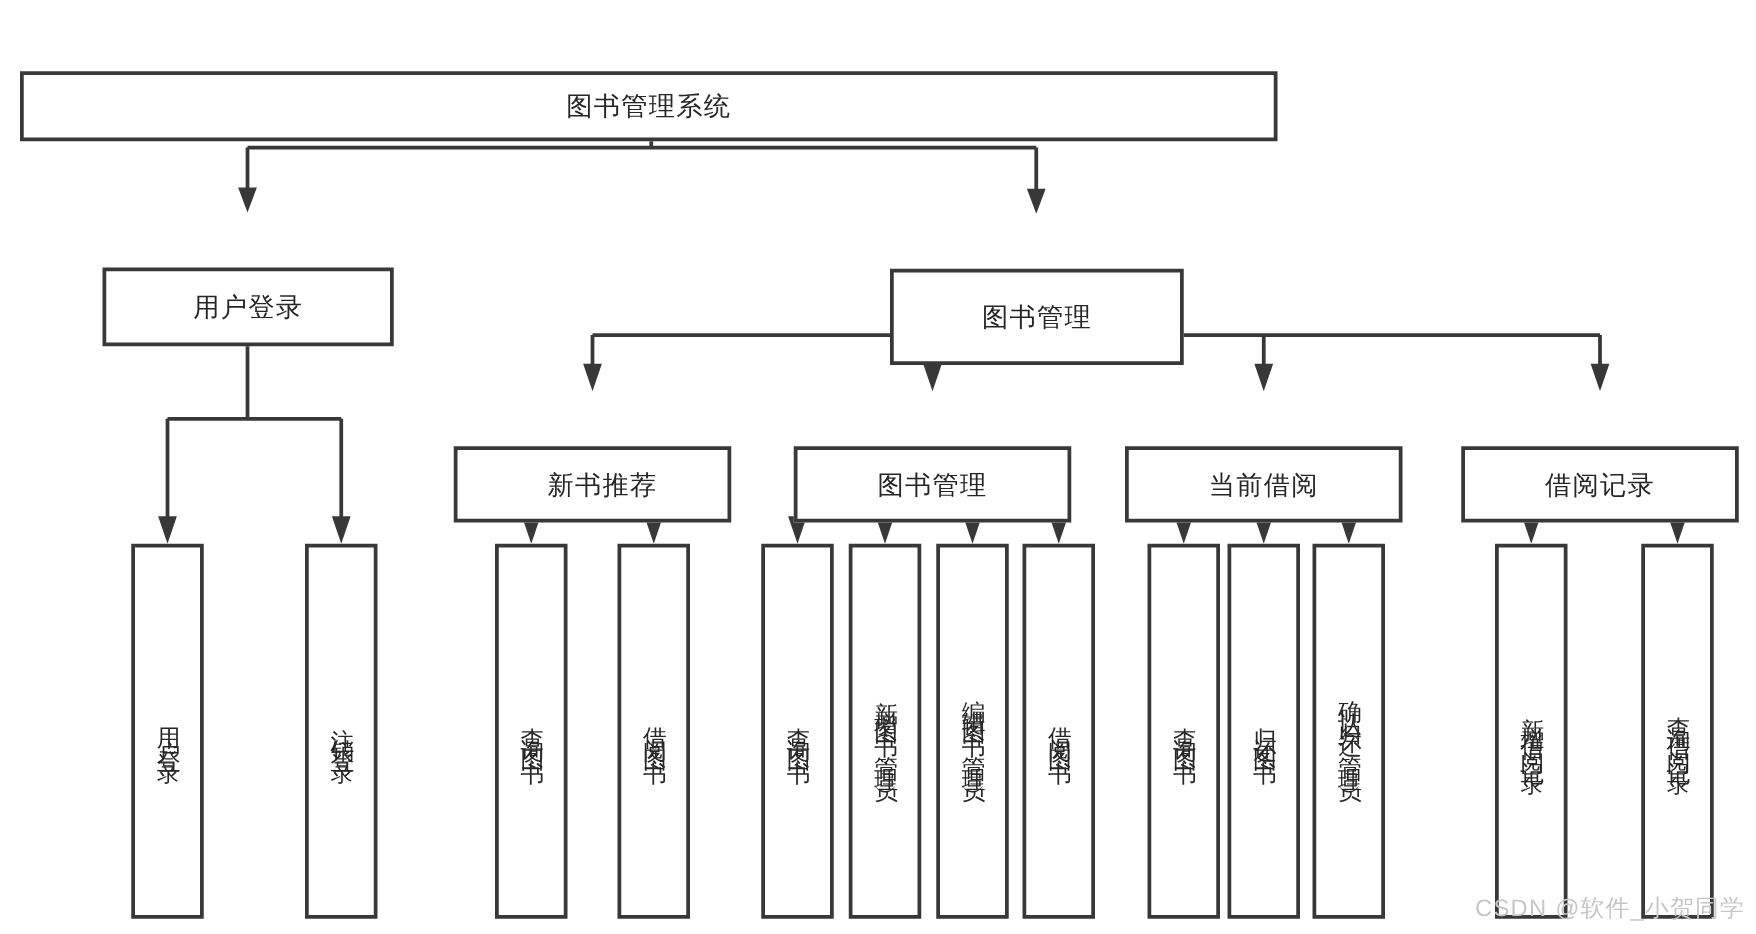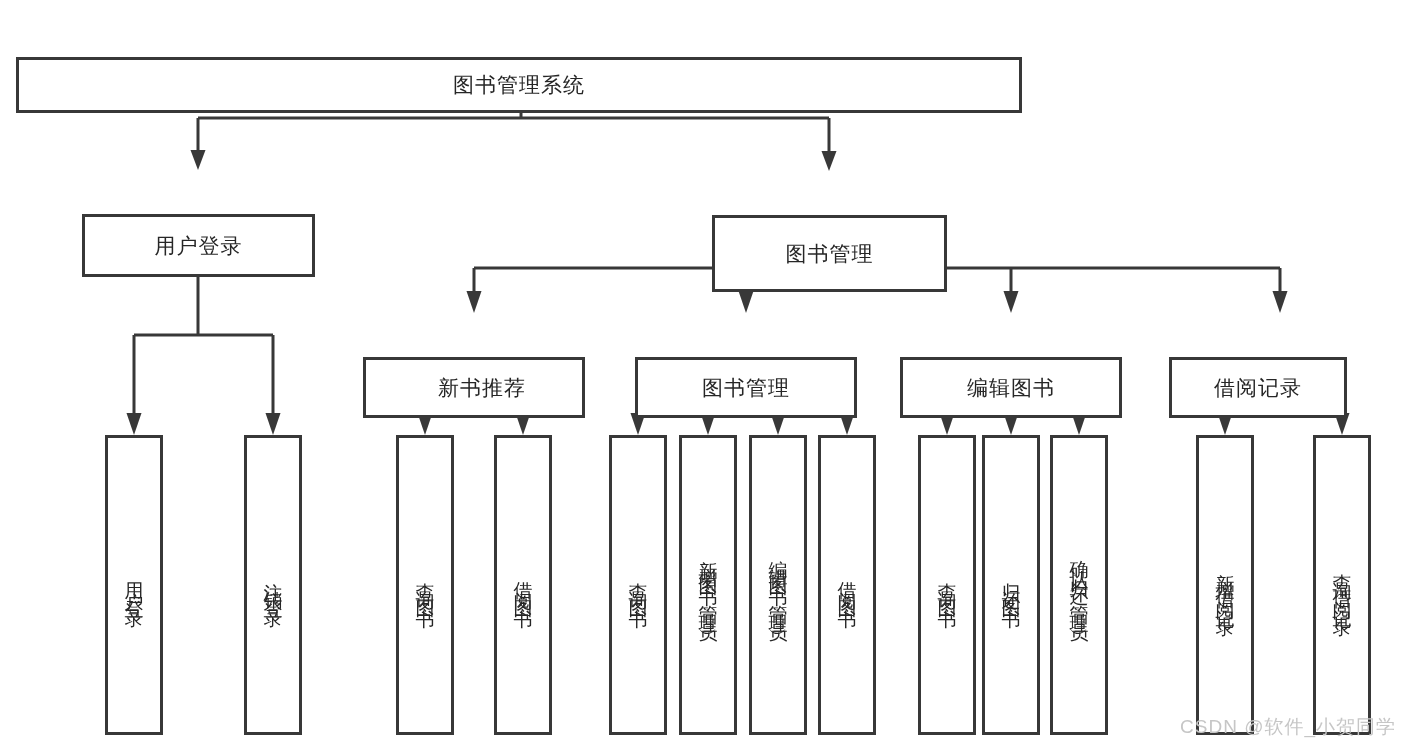--- a/index.html
+++ b/index.html
@@ -108,23 +108,23 @@
     <span>图书管理</span>
   </div>
 
   <div class="box h" style="left:363px; top:313px; width:222px; height:61px;padding-left:16px;">
     <span>新书推荐</span>
   </div>
   <div class="box h" style="left:635px; top:313px; width:222px; height:61px;">
     <span>图书管理</span>
   </div>
   <div class="box h" style="left:900px; top:313px; width:222px; height:61px;">
-    <span>编辑图书</span>
+    <span>当前借阅</span>
   </div>
-  <div class="box h" style="left:1169px; top:313px; width:178px; height:61px;">
+  <div class="box h" style="left:1169px; top:313px; width:222px; height:61px;">
     <span>借阅记录</span>
   </div>
 
   <div class="box v" style="left:105px; top:435px; width:58px; height:300px;">
     <span class="vtext">用户登录</span>
   </div>
   <div class="box v" style="left:244px; top:435px; width:58px; height:300px;">
     <span class="vtext">注销登录</span>
   </div>
 

